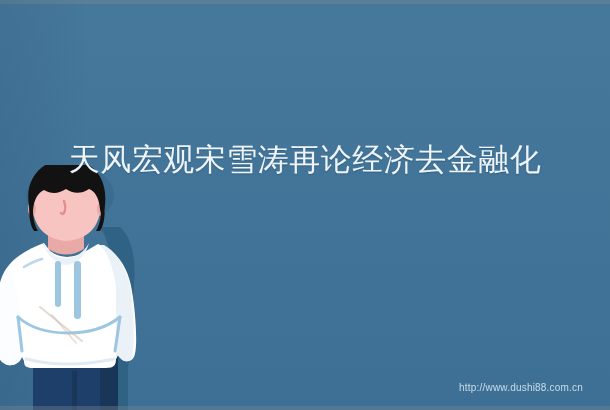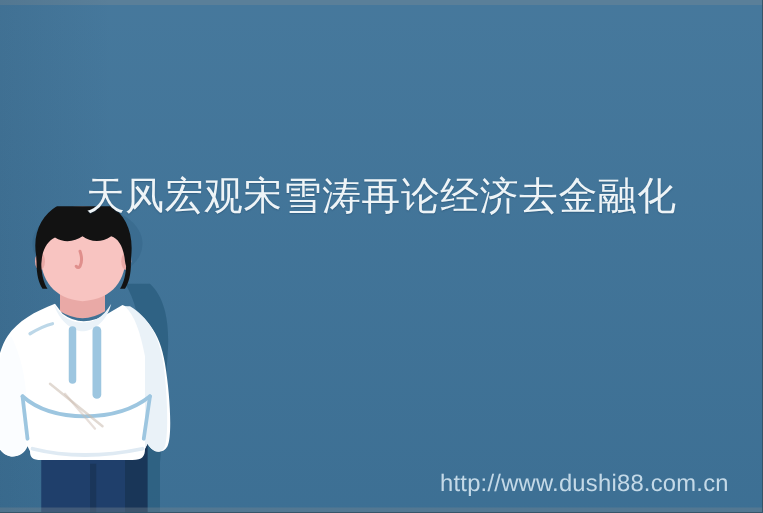--- a/index.html
+++ b/index.html
@@ -51,30 +51,29 @@
     top: 140px;
     width: 610px;
     text-align: center;
     color: #eef4f7;
     font-size: 31px;
     line-height: 40px;
     letter-spacing: 0.5px;
     font-weight: 400;
     white-space: nowrap;
     text-shadow: 0 1px 1px rgba(20, 55, 85, 0.35);
-    font-family: Liberation Mono, monospace;
   }
 
   
   .watermark {
     position: absolute;
     right: 27px;
     bottom: 14px;
     color: #cfe2ee;
-    font-size: 19px;
+    font-size: 10px;
     line-height: 16px;
     letter-spacing: 0.2px;
     opacity: 0.93;
   }
 
   
   .person {
     position: absolute;
     left: 0px;
     bottom: 0px;

